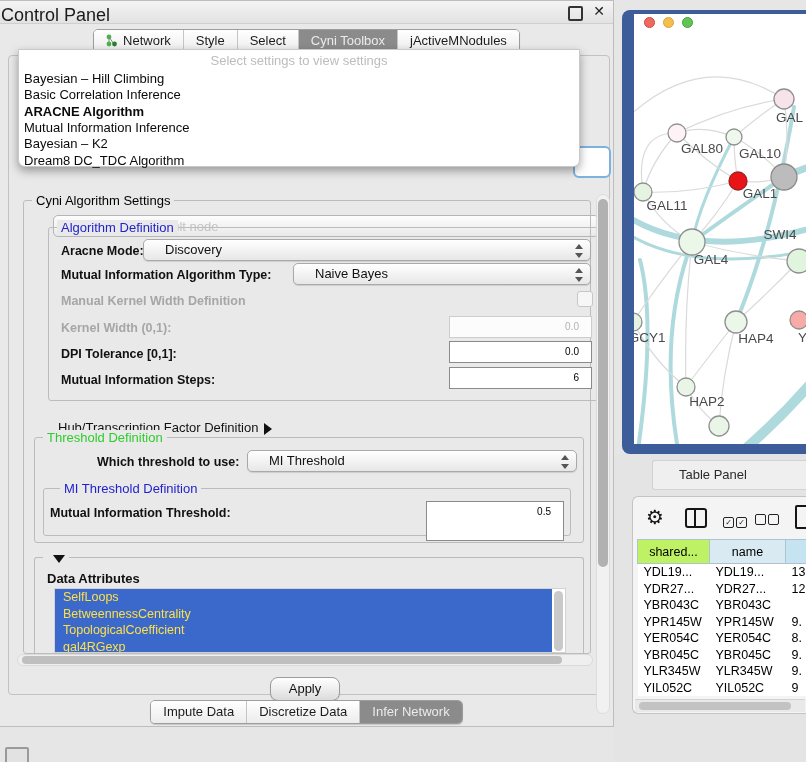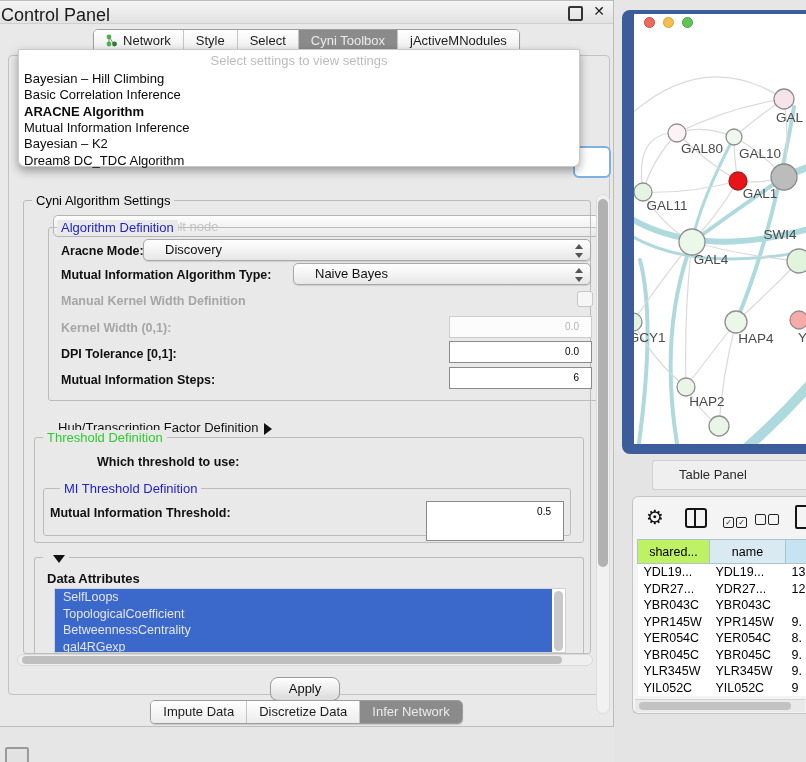--- a/index.html
+++ b/index.html
@@ -52,21 +52,21 @@
   .field{border:1px solid #8b8b8b;background:#fff;font-size:10px;color:#000;text-align:right;box-sizing:border-box;padding:0 12px 0 0;line-height:20px;}
   .field.dis{border-color:#cdcdcd;background:#fcfcfc;color:#b3b3b3;}
 
   .checkbox{width:14px;height:14px;border:1px solid #c6c6c6;border-radius:3px;background:#f6f6f6;}
 
   .tri-right{display:inline-block;width:0;height:0;border-top:6px solid transparent;border-bottom:6px solid transparent;border-left:8px solid #111;vertical-align:middle;margin-left:6px;}
   .tri-down{display:inline-block;width:0;height:0;border-left:6px solid transparent;border-right:6px solid transparent;border-top:8px solid #111;vertical-align:middle;margin-left:6px;}
 
   
   .attr-list{left:44px;top:585px;width:512px;height:67px;background:#fff;border:1px solid #d2d2d2;overflow:hidden;box-sizing:border-box;}
-  .attr-item{height:16.5px;background:#3b68cb;color:#e5e5e5;font-size:12.5px;line-height:16px;padding-left:8px;margin-right:13px;white-space:nowrap;}
+  .attr-item{height:16.5px;background:#3b68cb;color:#fde047;font-size:12.5px;line-height:16px;padding-left:8px;margin-right:13px;white-space:nowrap;}
   .attr-vscroll{position:absolute;right:2px;top:2px;width:9px;height:60px;background:#c9c9c9;border-radius:5px;}
 
   
   .vscroll-track{left:587px;top:138px;width:14px;height:520px;background:#f1f1f1;border:1px solid #dcdcdc;border-radius:7px;box-sizing:border-box;}
   .vscroll-thumb{position:absolute;left:1px;top:4px;width:10px;height:368px;background:#b1b1b1;border-radius:6px;}
   .hscroll-track{left:8px;top:598px;width:576px;height:12px;background:#efefef;border:1px solid #dadada;border-radius:6px;box-sizing:border-box;}
   .hscroll-thumb{position:absolute;left:4px;top:1px;width:540px;height:8px;background:#bfbfbf;border-radius:5px;}
 
   .apply-btn{left:261px;top:621px;width:68px;height:22px;border:1px solid #9b9b9b;border-radius:8px;background:linear-gradient(#ffffff,#dcdcdc);font-size:13px;color:#111;text-align:center;line-height:21px;box-shadow:0 1px 1px rgba(0,0,0,.15);}
 
@@ -160,36 +160,40 @@
         <div class="abs field" style="left:400px;top:113px;width:143px;height:22px;">0.0</div>
         <span class="abs lbl" style="left:12px;top:145px;">Mutual Information Steps:</span>
         <div class="abs field" style="left:400px;top:139px;width:143px;height:22px;">6</div>
       </div>
 
       <span class="abs lbl plain" style="left:22px;top:219px;font-size:13px;margin-left:12px;"><span>Hub/Transcription Factor Definition</span><span class="tri-right"></span></span>
 
       <div class="abs group" style="left:10px;top:236px;width:548px;height:104px;">
         <span class="gtitle" style="color:#2ecc2e;">Threshold Definition</span>
         <span class="abs lbl" style="left:62px;top:17px;">Which threshold to use:</span>
+        <div class="abs combo" style="left:212px;top:12px;width:330px;height:22px;">
+          <span>MI Threshold</span>
+          <span class="stepper"></span>
+        </div>
         <div class="abs group" style="left:8px;top:50px;width:526px;height:46px;">
           <span class="gtitle" style="color:#2222cc;margin-left:8px;">MI Threshold Definition</span>
           <span class="abs lbl" style="left:6px;top:17px;">Mutual Information Threshold:</span>
           <div class="abs field" style="left:382px;top:12px;width:138px;height:40px;">0.5</div>
         </div>
       </div>
 
       <div class="abs group" style="left:10px;top:356px;width:548px;height:96px;border-bottom:none;border-radius:3px 3px 0 0;">
         <span class="gtitle"><span class="tri-down"></span></span>
         <span class="abs lbl" style="left:12px;top:13px;font-size:13px;">Data Attributes</span>
       </div>
       <div class="abs attr-list" style="left:30px;top:387px;width:512px;height:65px;">
         <div id="attr-items">
             <div class="attr-item" style="background: rgb(59, 104, 203);">SelfLoops</div>
+            <div class="attr-item" style="background: rgb(59, 104, 203);">BetweennessCentrality</div>
             <div class="attr-item" style="background: rgb(59, 104, 203);">TopologicalCoefficient</div>
-            <div class="attr-item" style="background: rgb(59, 104, 203);">BetweennessCentrality</div>
             <div class="attr-item" style="background: rgb(59, 104, 203);">gal4RGexp</div>
           </div>
         <div class="attr-vscroll"></div>
       </div>
     </div>
 
     <div class="abs vscroll-track">
         <div class="vscroll-thumb"></div>
       </div>
     <div class="abs hscroll-track">

